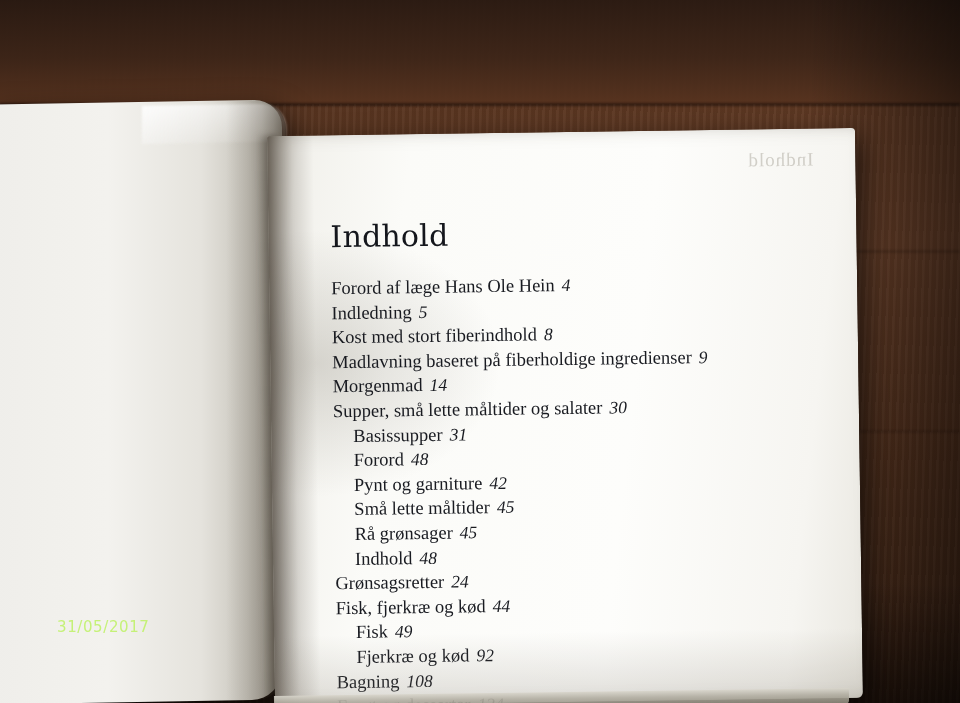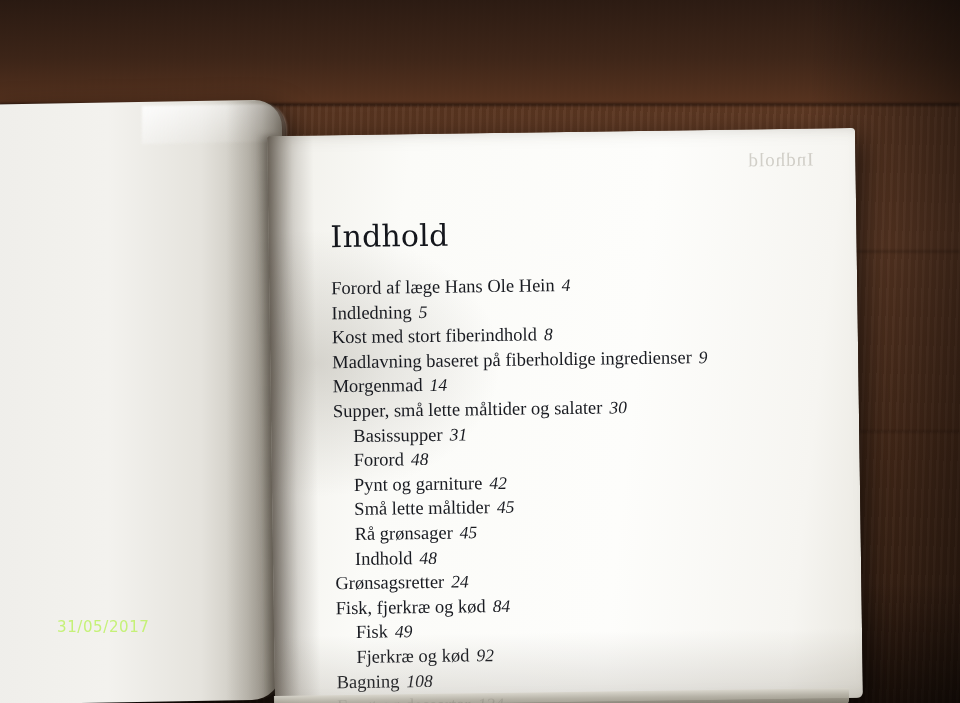--- a/index.html
+++ b/index.html
@@ -240,21 +240,21 @@
             <li class=""><span>Madlavning baseret på fiberholdige ingredienser</span><span class="pg">9</span></li>
             <li class=""><span>Morgenmad</span><span class="pg">14</span></li>
             <li class=""><span>Supper, små lette måltider og salater</span><span class="pg">30</span></li>
             <li class="indent"><span>Basissupper</span><span class="pg">31</span></li>
             <li class="indent"><span>Forord</span><span class="pg">48</span></li>
             <li class="indent"><span>Pynt og garniture</span><span class="pg">42</span></li>
             <li class="indent"><span>Små lette måltider</span><span class="pg">45</span></li>
             <li class="indent"><span>Rå grønsager</span><span class="pg">45</span></li>
             <li class="indent"><span>Indhold</span><span class="pg">48</span></li>
             <li class=""><span>Grønsagsretter</span><span class="pg">24</span></li>
-            <li class=""><span>Fisk, fjerkræ og kød</span><span class="pg">84</span></li>
+            <li class=""><span>Fisk, fjerkræ og kød</span><span class="pg">44</span></li>
             <li class="indent"><span>Fisk</span><span class="pg">49</span></li>
             <li class="indent"><span>Fjerkræ og kød</span><span class="pg">92</span></li>
             <li class=""><span>Bagning</span><span class="pg">108</span></li>
             <li class=""><span>Frugt og desserter</span><span class="pg">134</span></li>
           </ul>
       </div>
 
       <div class="page-right-bottom-fade"></div>
     </div>
 

